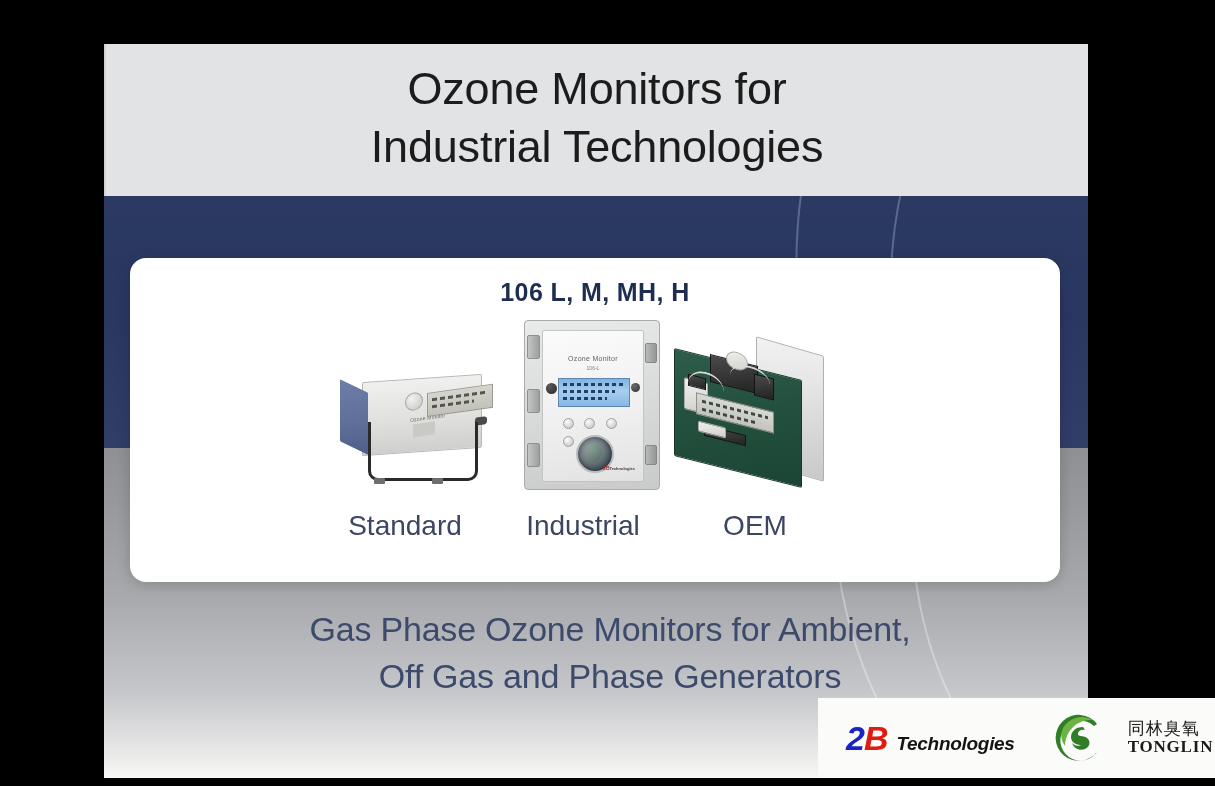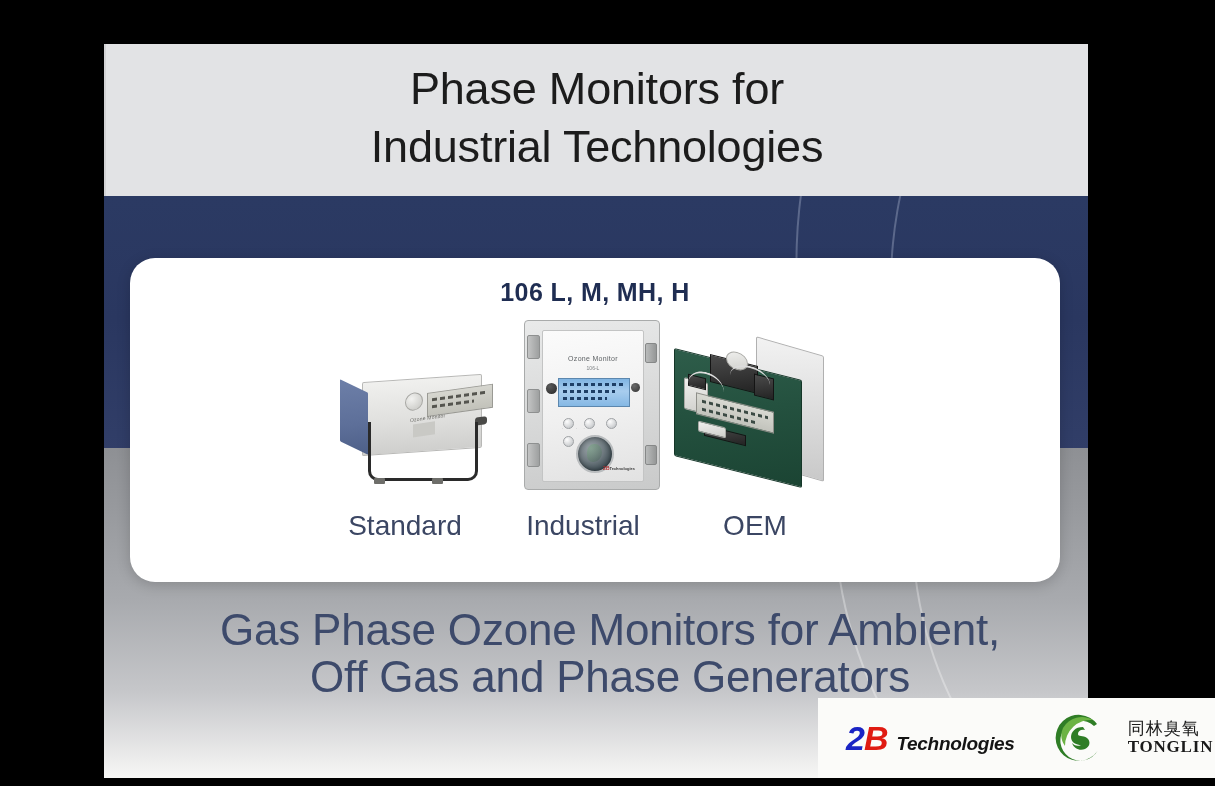--- a/index.html
+++ b/index.html
@@ -104,21 +104,21 @@
   #garc-b { width: 390px; height: 560px; left: 810px; top: -170px; transform: rotate(-9deg); }
 
   
   #product-card {
     position: absolute;
     left: 26px;
     top: 214px;
     width: 930px;
     height: 324px;
     background: #ffffff;
-    border-radius: 25px;
+    border-radius: 16px;
     box-shadow: 0 3px 14px rgba(0,0,0,0.18);
     overflow: hidden;
   }
   #model-heading {
     position: absolute;
     left: 0; right: 0;
     top: 20px;
     text-align: center;
     font-size: 25px;
     font-weight: bold;
@@ -348,21 +348,21 @@
   #cat-2 { left: 530px; width: 190px; }
 
   
   #caption {
     position: absolute;
     left: 0; right: 0;
     top: 562px;
     text-align: center;
   }
   .caption-line {
-    font-size: 44px;
+    font-size: 34px;
     line-height: 47px;
     color: #3d4a6b;
     letter-spacing: -0.2px;
     margin-left: 28px;
   }
 
   
   #logo-panel {
     position: absolute;
     left: 818px;
@@ -409,21 +409,21 @@
 </style>
 </head>
 <body>
 
 <div id="stage">
 
   <div id="slide">
 
     <div id="title-band">
       <div class="title-inner">
-        <div class="slide-title-line">Phase Monitors for</div>
+        <div class="slide-title-line">Ozone Monitors for</div>
         <div class="slide-title-line">Industrial Technologies</div>
       </div>
     </div>
 
     <div id="navy-band">
       <div class="arc" id="arc-a"></div>
       <div class="arc" id="arc-b"></div>
     </div>
 
     <div id="gray-band">

